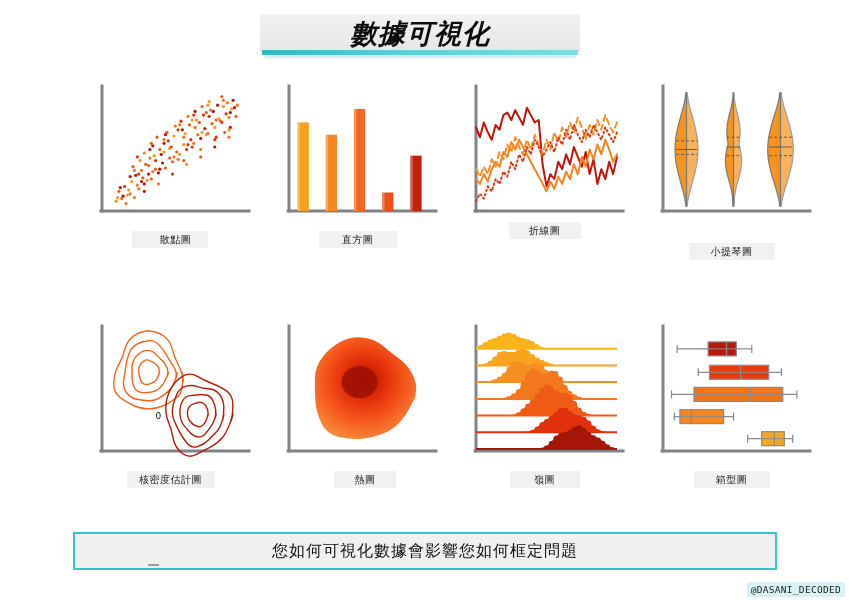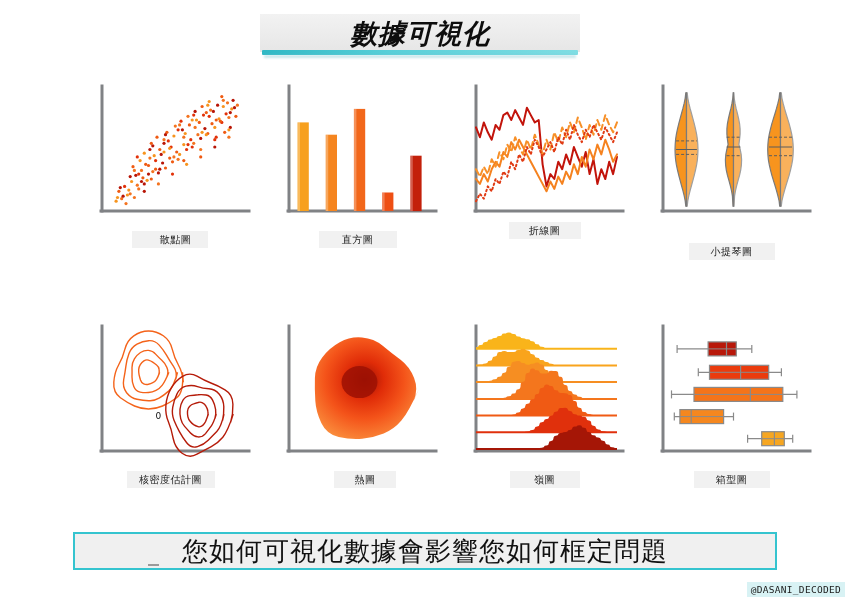--- a/index.html
+++ b/index.html
@@ -69,21 +69,21 @@
   
   #bottom-banner {
     position: absolute;
     left: 73px; top: 532px;
     width: 704px; height: 38px;
     background: #f0f0f0;
     border: 2px solid #35c4cf;
     display: flex; align-items: center; justify-content: center;
   }
   #bottom-banner-text {
-    font-size: 26px;
+    font-size: 16px;
     color: #111;
     letter-spacing: 1px;
     white-space: nowrap;
   }
   #banner-tick {
     position: absolute;
     left: 148px; top: 564px;
     width: 11px; height: 2px;
     background: #9a9a9a;
   }

